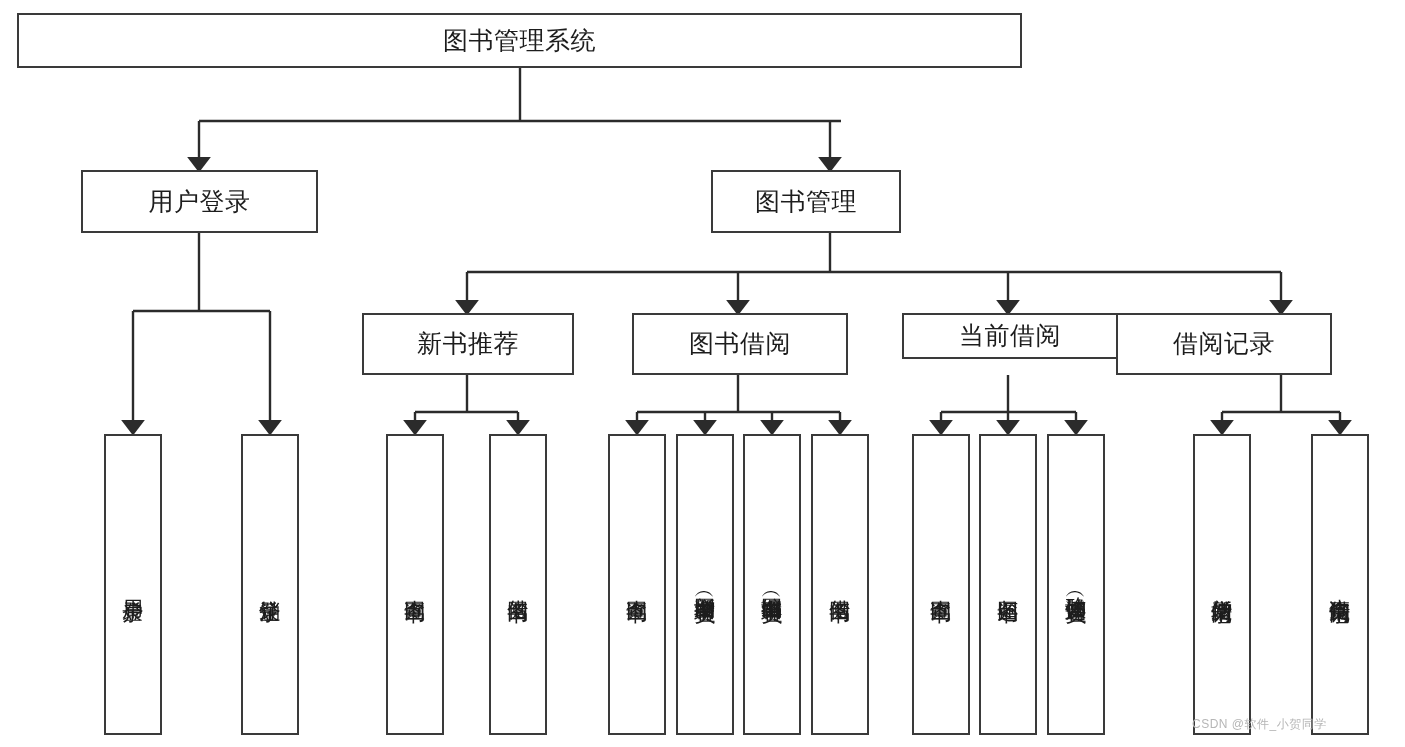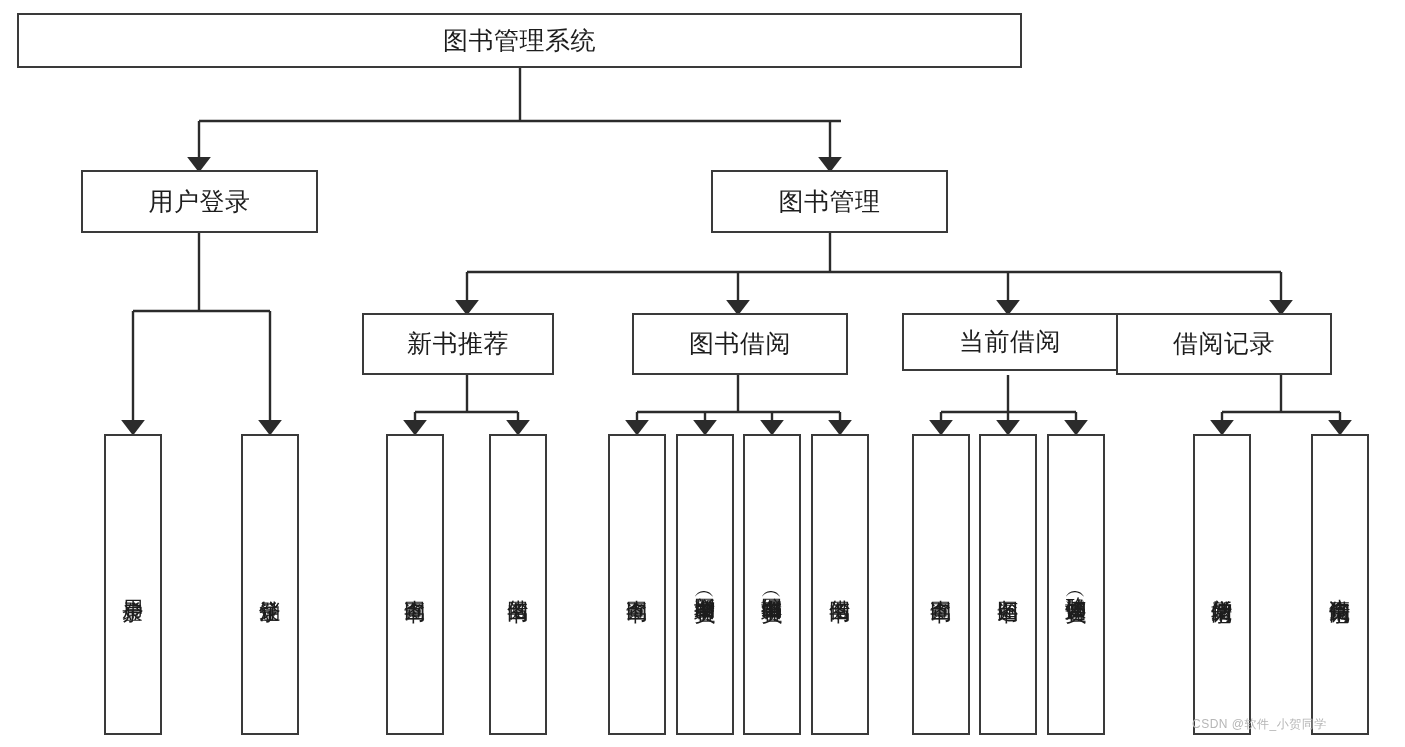--- a/index.html
+++ b/index.html
@@ -124,31 +124,31 @@
     </g>
   </svg>
 
   <div class="node" style="left:17px; top:13px; width:1005px; height:55px;">
     <span class="label">图书管理系统</span>
   </div>
 
   <div class="node" style="left:81px; top:170px; width:237px; height:63px;">
     <span class="label">用户登录</span>
   </div>
-  <div class="node" style="left:711px; top:170px; width:237px; height:63px;">
+  <div class="node" style="left:711px; top:170px; width:190px; height:63px;">
     <span class="label">图书管理</span>
   </div>
 
-  <div class="node" style="left:362px; top:313px; width:192px; height:62px;">
+  <div class="node" style="left:362px; top:313px; width:212px; height:62px;">
     <span class="label">新书推荐</span>
   </div>
   <div class="node" style="left:632px; top:313px; width:216px; height:62px;">
     <span class="label">图书借阅</span>
   </div>
-  <div class="node" style="left:902px; top:313px; width:216px; height:58px;">
+  <div class="node" style="left:902px; top:313px; width:216px; height:46px;">
     <span class="label">当前借阅</span>
   </div>
   <div class="node" style="left:1116px; top:313px; width:216px; height:62px;">
     <span class="label">借阅记录</span>
   </div>
 
   <div class="node leaf" style="left:104px; top:434px; width:58px; height:301px;">
     <span class="label">用户登录</span>
   </div>
   <div class="node leaf" style="left:241px; top:434px; width:58px; height:301px;">

